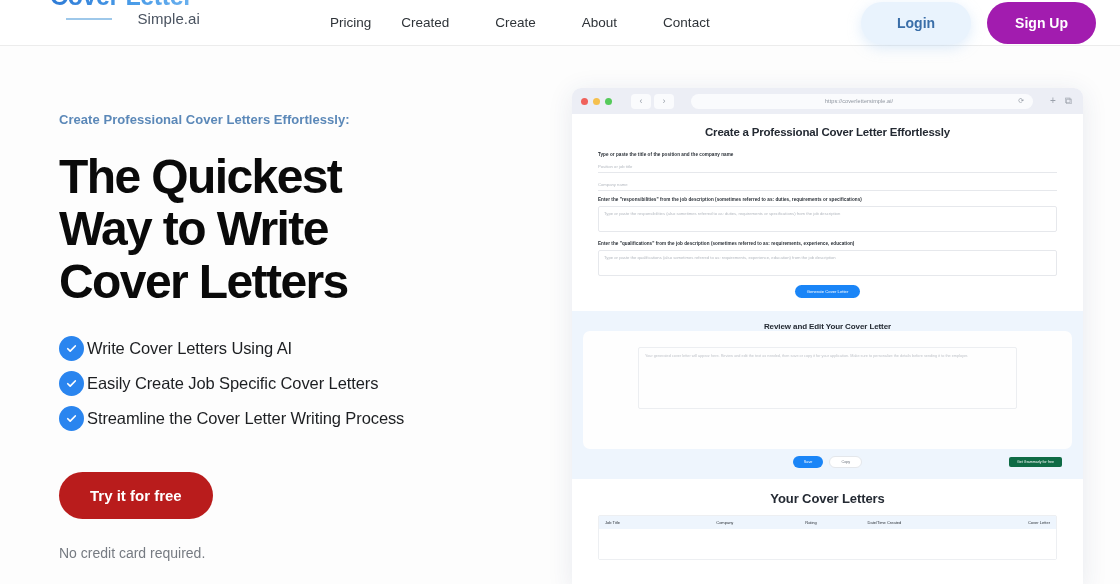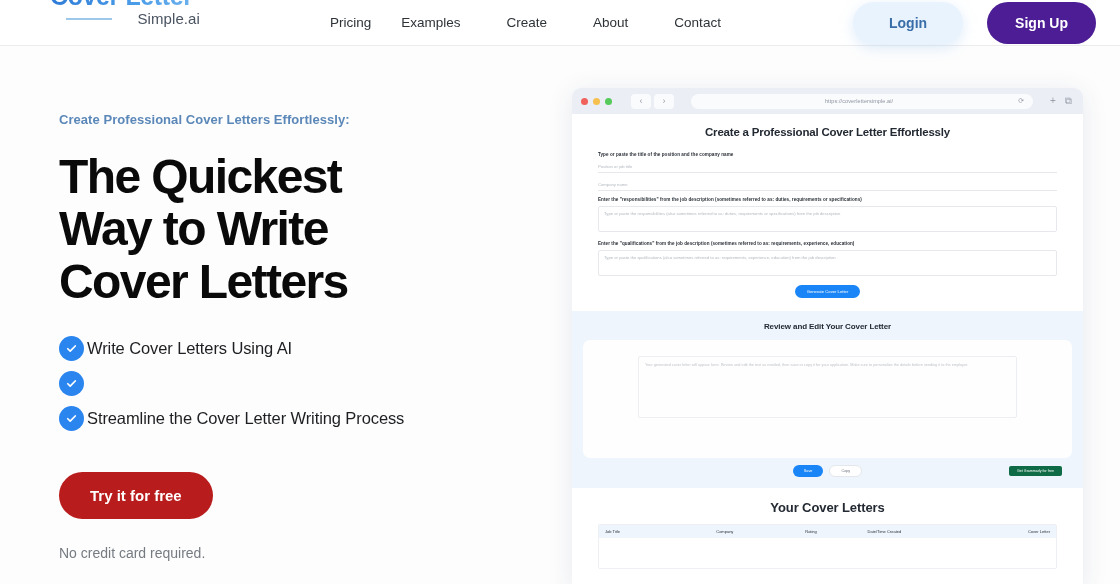--- a/index.html
+++ b/index.html
@@ -71,40 +71,40 @@
     white-space: nowrap;
   }
   .nav a:first-child { padding-right: 30px; }
 
   .header-actions {
     position: absolute;
     right: 24px; top: 0;
     height: 100%;
     display: flex;
     align-items: center;
-    gap: 24px;
+    gap: 16px;
   }
   .btn-login {
     position: relative;
     font-size: 14px;
     font-weight: bold;
     color: #3a6ea8;
     background: #e9f3fd;
     border: none;
     border-radius: 22px;
     padding: 13px 36px;
     cursor: pointer;
     font-family: inherit;
     box-shadow: 0 4px 14px rgba(160,200,240,0.35);
   }
   .btn-signup {
     font-size: 14px;
     font-weight: bold;
     color: #ffffff;
-    background: #4c1d95;
+    background: #a21caf;
     border: none;
     border-radius: 22px;
     padding: 13px 28px;
     cursor: pointer;
     font-family: inherit;
   }
 
   
   .hero-left {
     position: absolute;
@@ -281,21 +281,20 @@
   .mk-card2 {
     margin-top: 13px;
     background: #eef5fd;
     padding: 11px 11px 12px;
   }
   .mk-h2 {
     text-align: center;
     font-size: 8px;
     font-weight: bold;
     color: #242a33;
-    margin-bottom: 9px;
     letter-spacing: -0.1px;
   }
   .mk-panel {
     background: #fefefe;
     border-radius: 7px;
     height: 118px;
     padding: 16px 55px;
   }
   .mk-letter {
     border: 1px solid #eceef1;
@@ -375,21 +374,21 @@
   <div class="logo-wrap">
     <span class="logo-main">Cover Letter</span>
     <span class="logo-sub-row">
       <span class="logo-rule"></span>
       <span class="logo-sub">Simple.ai</span>
     </span>
   </div>
 
   <nav class="nav">
     <a href="#">Pricing</a>
-    <a href="#">Examples</a>
+    <a href="#">Created</a>
     <a href="#">Create</a>
     <a href="#">About</a>
     <a href="#">Contact</a>
   </nav>
 
   <div class="header-actions">
     <button class="btn-login">Login</button>
     <button class="btn-signup">Sign Up</button>
   </div>
 </div>
@@ -411,20 +410,21 @@
           </svg>
       </span>
       <span class="feature-label">Write Cover Letters Using AI</span>
     </li>
     <li class="feature">
       <span class="check">
         <svg width="13" height="13" viewBox="0 0 16 16">
             <path d="M3.4 8.3 L6.4 11.2 L12.6 4.9" fill="none" stroke="#fff" stroke-width="2.1" stroke-linecap="round" stroke-linejoin="round"></path>
           </svg>
       </span>
+      <span class="feature-label">Easily Create Job Specific Cover Letters</span>
     </li>
     <li class="feature">
       <span class="check">
         <svg width="13" height="13" viewBox="0 0 16 16">
             <path d="M3.4 8.3 L6.4 11.2 L12.6 4.9" fill="none" stroke="#fff" stroke-width="2.1" stroke-linecap="round" stroke-linejoin="round"></path>
           </svg>
       </span>
       <span class="feature-label">Streamline the Cover Letter Writing Process</span>
     </li>
   </ul>

